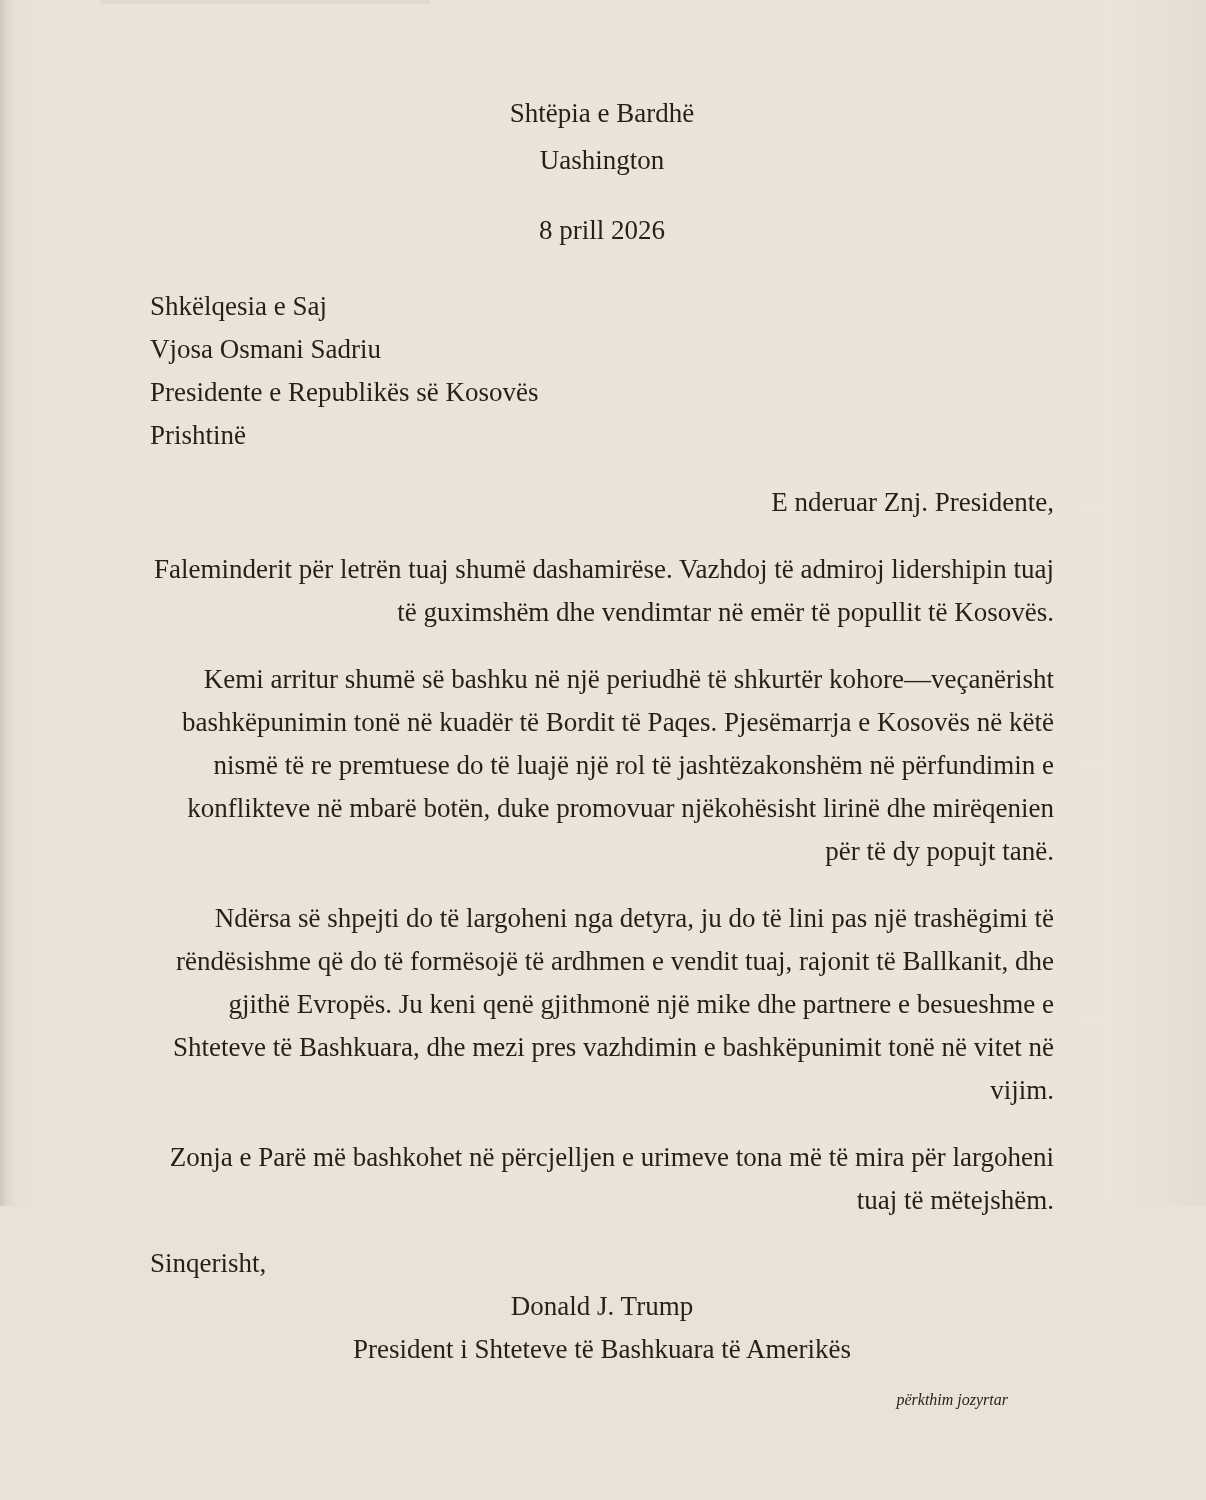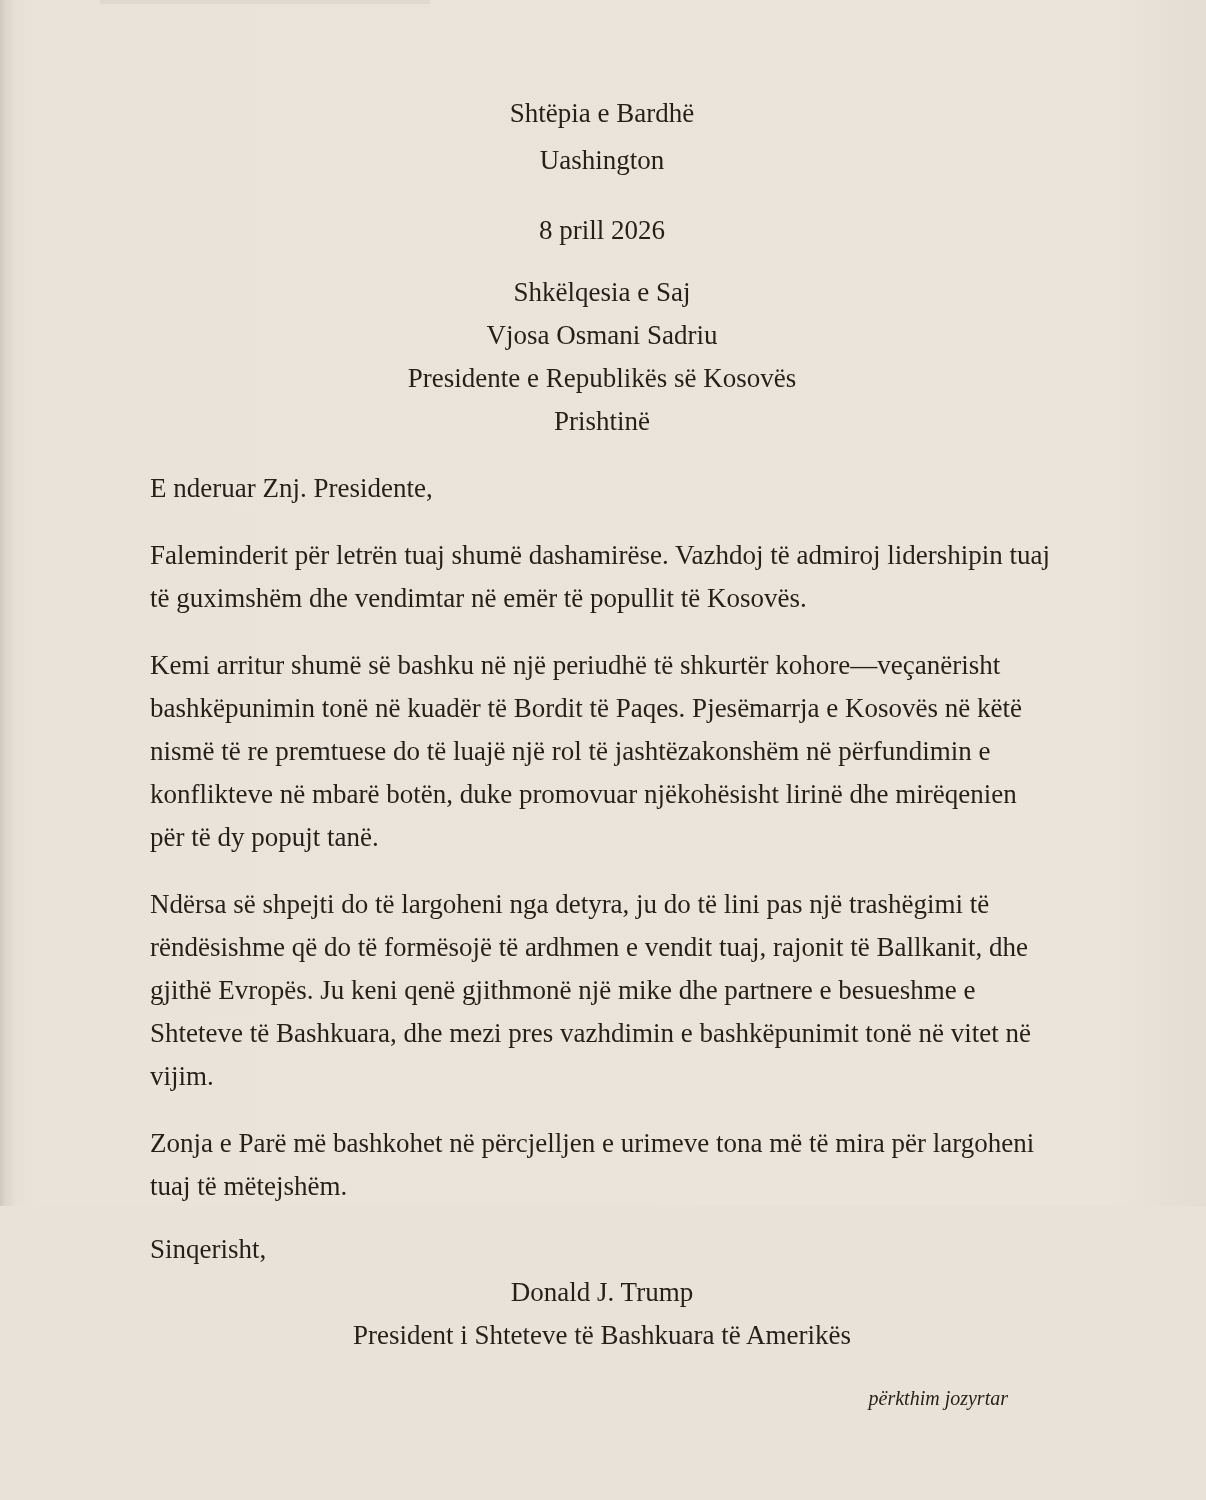--- a/index.html
+++ b/index.html
@@ -39,45 +39,44 @@
   .letterhead {
     text-align: center;
     line-height: 47px;
   }
   .date-line {
     text-align: center;
     margin-top: 25px;
   }
   .recipient {
     font-style: normal;
-    margin-top: 19px;
-    text-align: center;
+    margin-top: 33px;
   }
   .salutation {
     margin: 10px 0 0 0;
   }
   .para {
     margin: 24px 0 0 0;
-    text-align: left;
+    text-align: right;
   }
   .valediction {
     margin-top: 20px;
   }
   .signatory-name {
     text-align: center;
   }
   .signatory-title {
     text-align: center;
   }
   .footnote {
-    margin-top: 26px;
+    margin-top: 14px;
     padding-right: 46px;
     text-align: right;
     font-style: italic;
-    font-size: 20px;
+    font-size: 16px;
     line-height: 30px;
     color: #2b2219;
   }
 </style>
 </head>
 <body>
 
 <div class="page">
   <div class="scan-top-sliver"></div>
 

